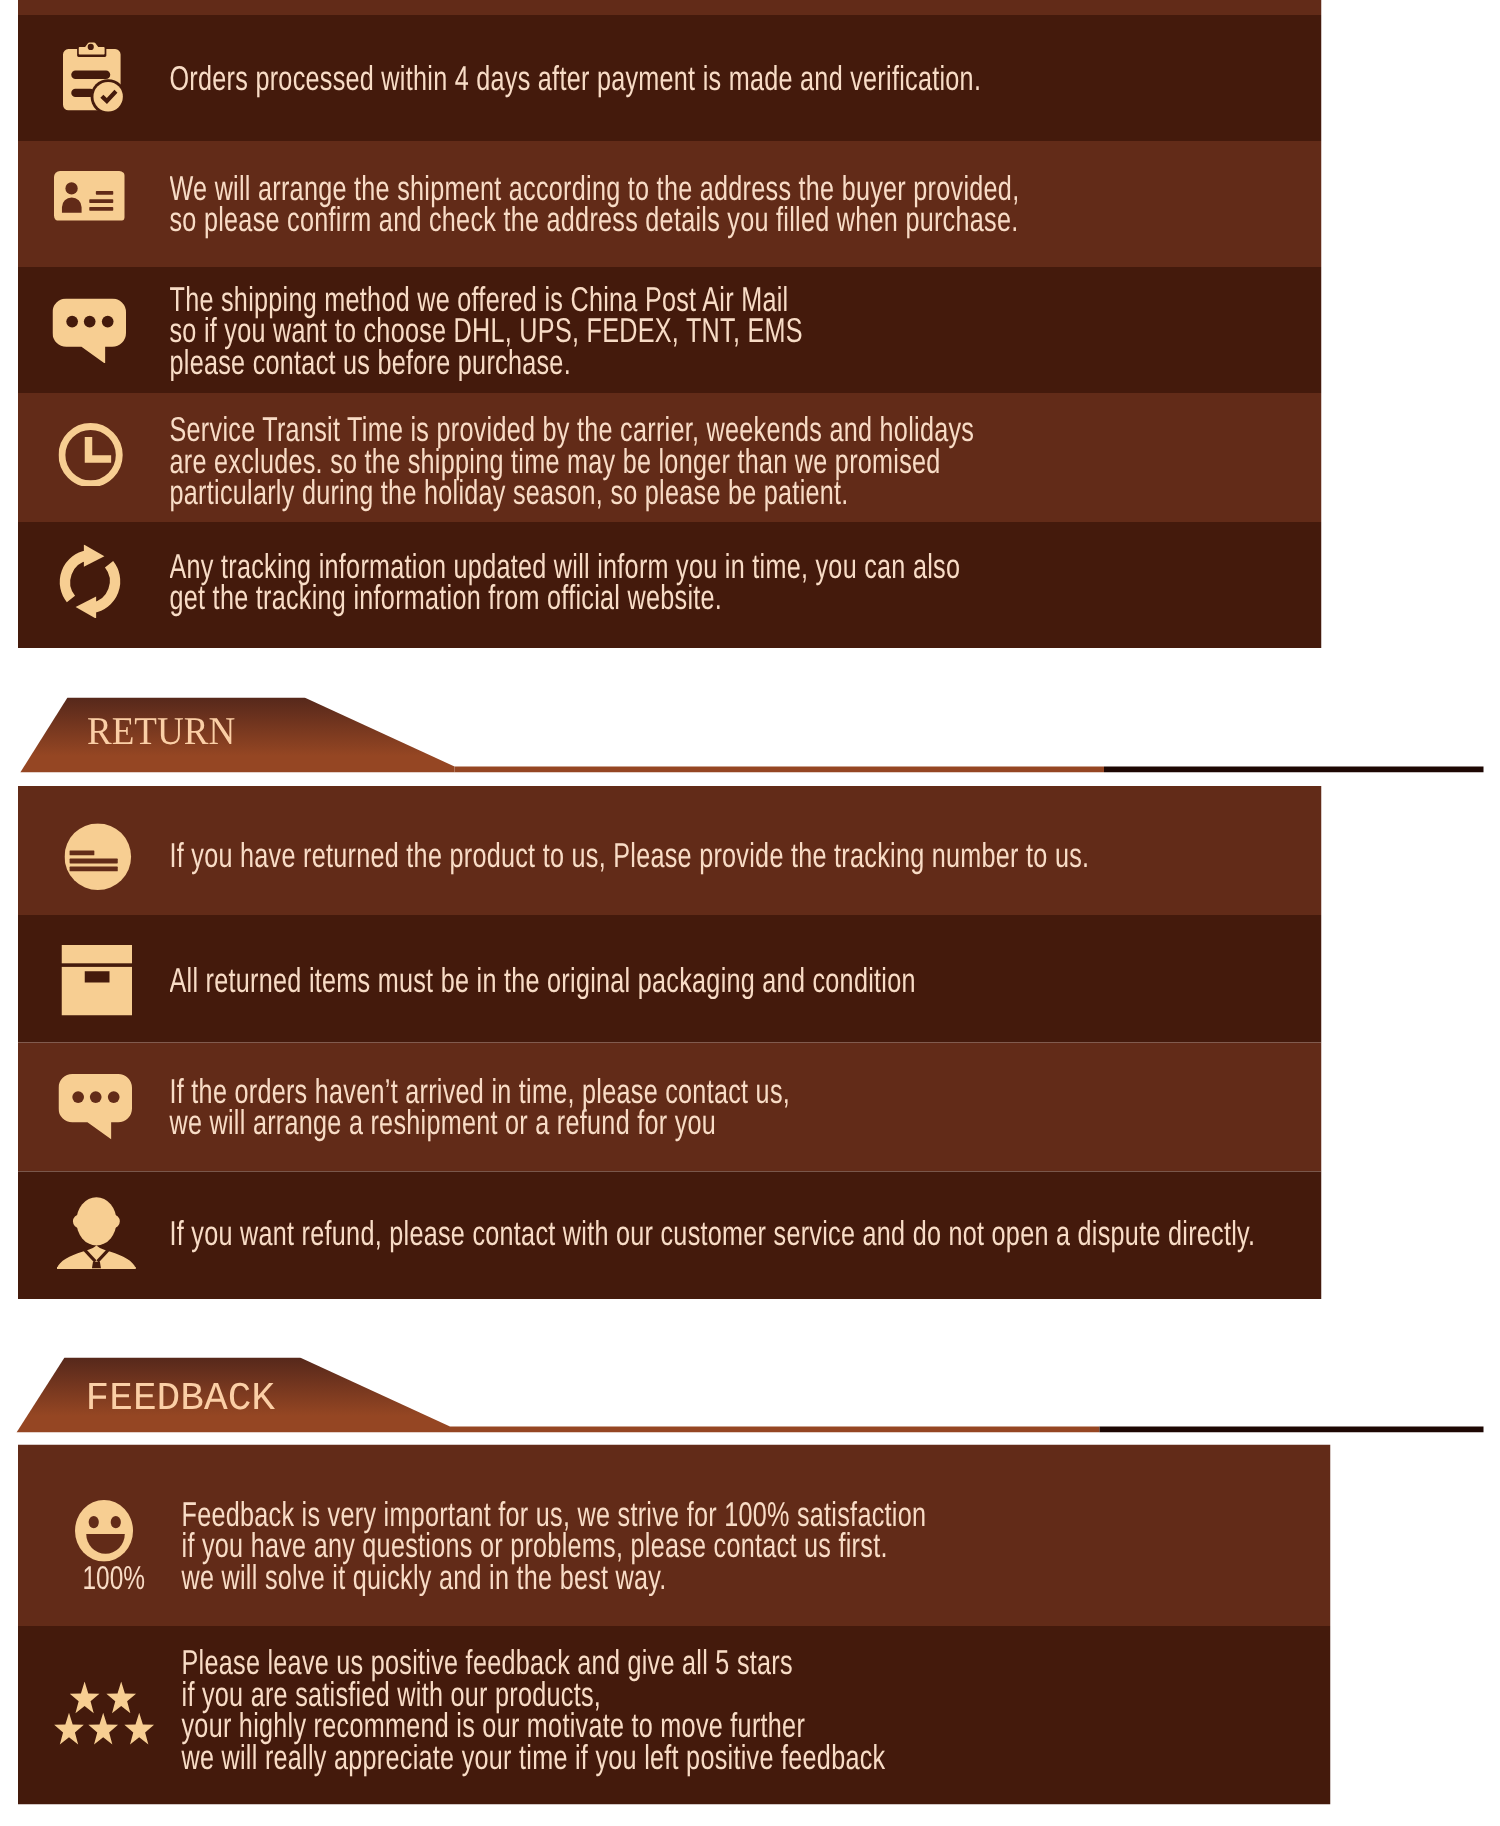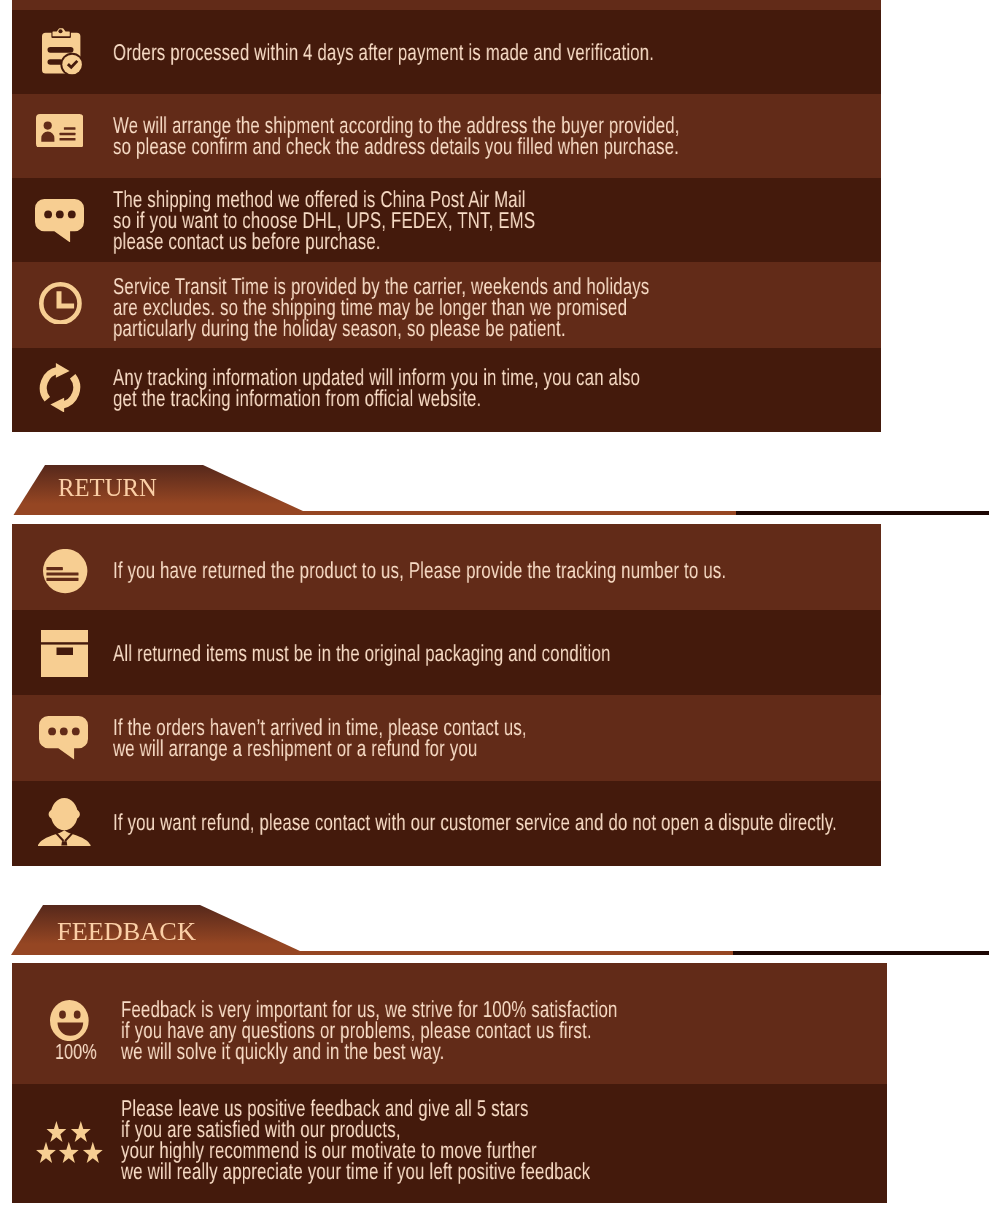--- a/index.html
+++ b/index.html
@@ -181,14 +181,14 @@
             <stop offset="0" stop-color="#56281b"></stop>
             <stop offset="0.78" stop-color="#954623"></stop>
             <stop offset="1" stop-color="#954623"></stop>
           </linearGradient>
         </defs>
         <path d="M43.0 0 L200.0 0 L300.0 46.0 L300.0 50.0 L11.0 50.0 Z" fill="url(#feedback-banner-grad)"></path>
         <path d="M300.0 46.0 L733.0 46.0 L733.0 50.0 L300.0 50.0 Z" fill="#954623"></path>
         <path d="M733.0 46.0 L989.0 46.0 L989.0 50.0 L733.0 50.0 Z" fill="#1d0703"></path>
       </svg>
     </div>
-<div class="banner-label" style="left:56.7px;top:917.4px;font-size:26.2px;transform:scaleX(1.005) translateZ(0);">FEEDBACK</div>
+<div class="banner-label" style="left:56.7px;top:917.4px;font-size:26.2px;transform:scaleX(1.005) translateZ(0);font-family:Liberation Mono, monospace;">FEEDBACK</div>
 </div>
 
 </body></html>

